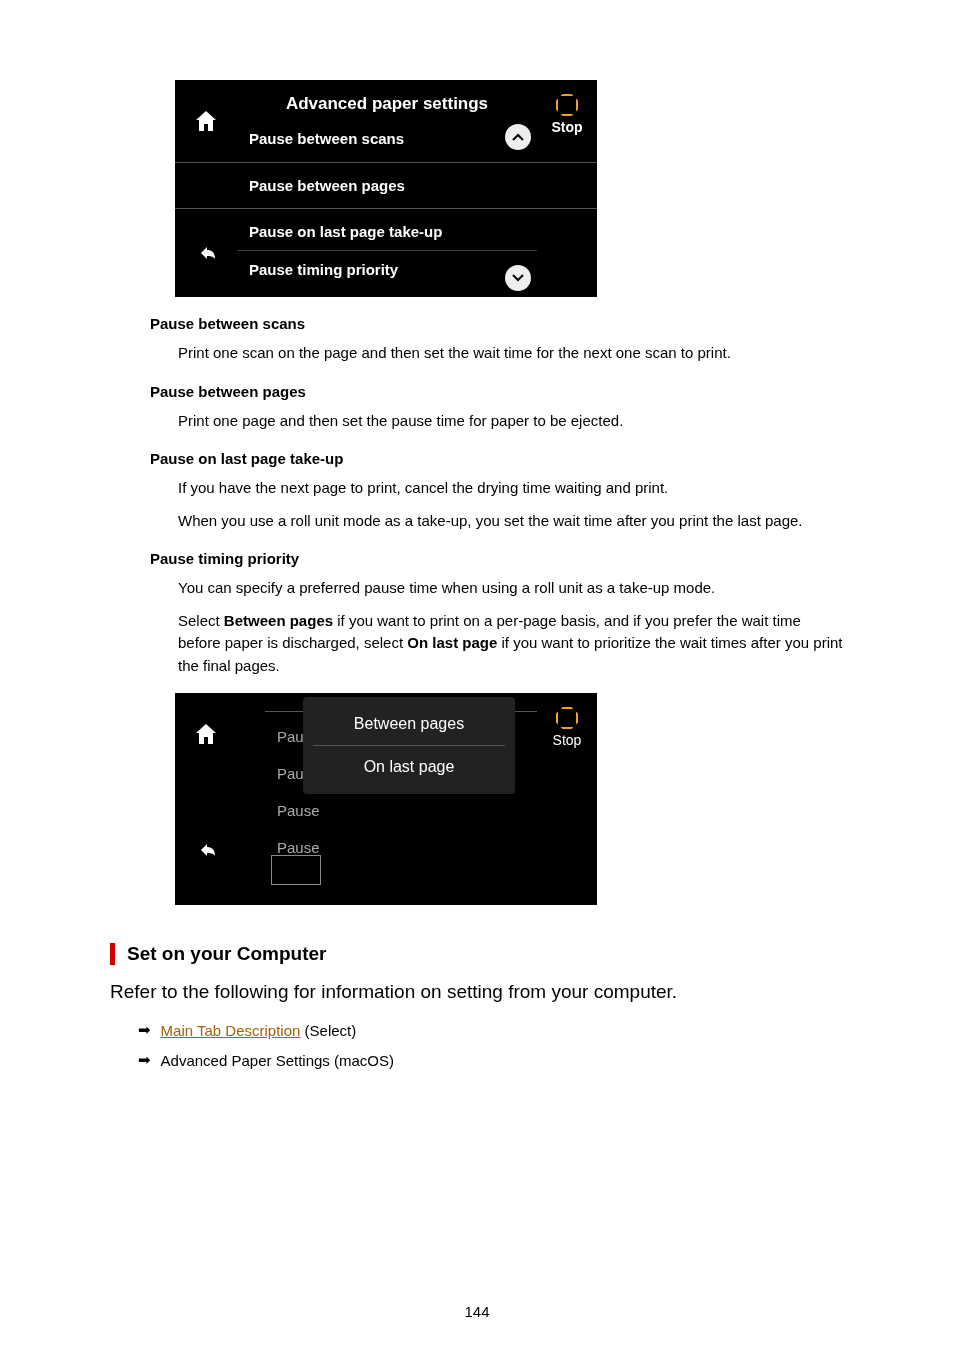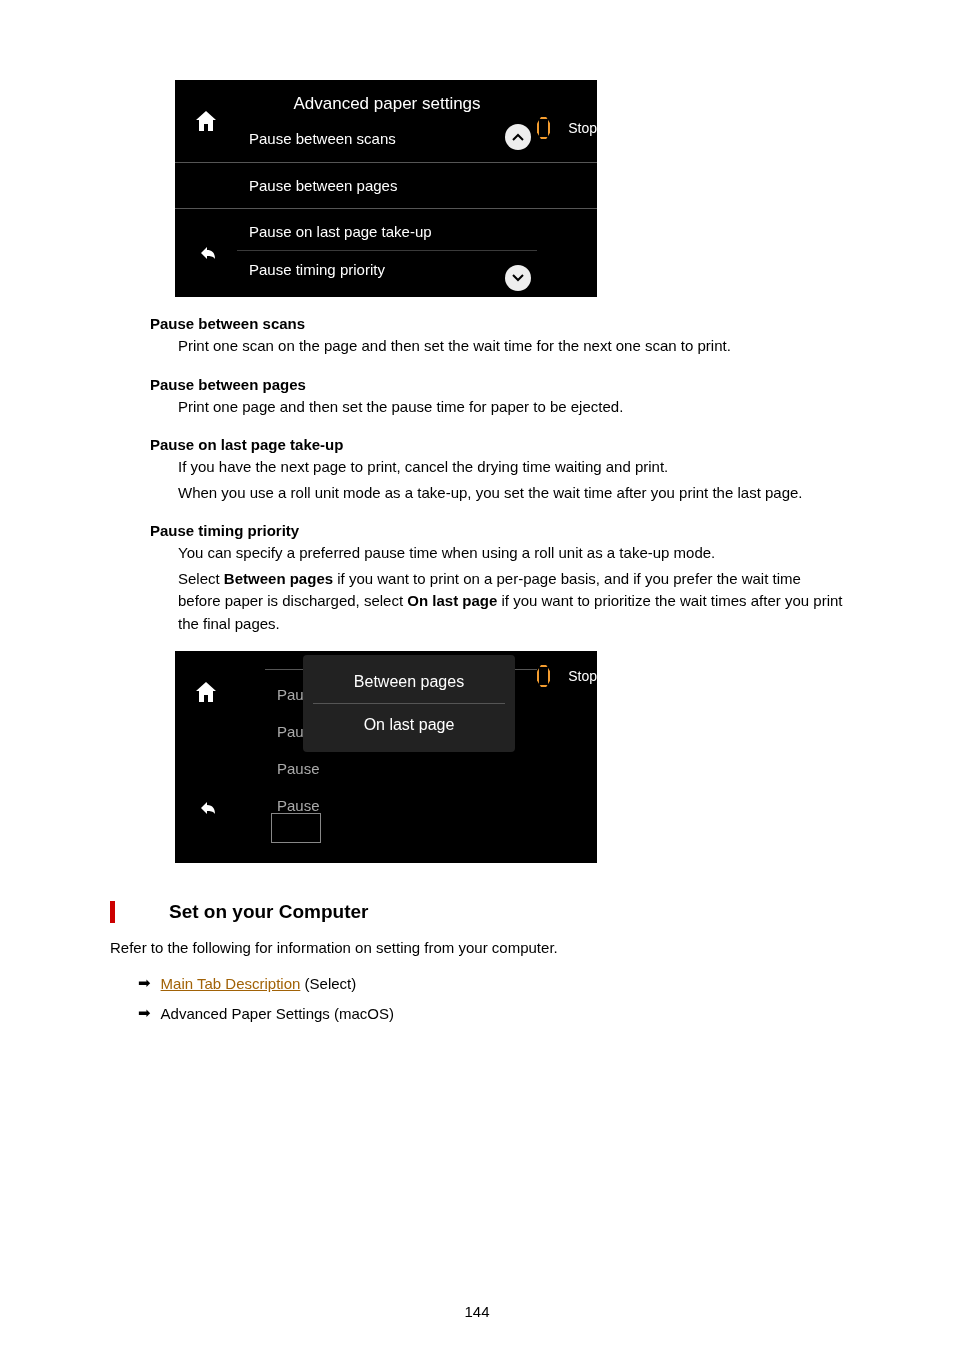--- a/index.html
+++ b/index.html
@@ -15,41 +15,42 @@
     padding: 80px 110px 40px 110px;
     box-sizing: border-box;
     position: relative;
   }
   .printer-panel {
     margin-left: 65px;
     width: 422px;
     background: #000;
     color: #fff;
     position: relative;
+    font-weight: bold;
   }
   .panel-row { display:flex; }
   .panel-side {
     width: 62px;
     display:flex;
     align-items:center;
     justify-content:center;
   }
   .panel-main {
     flex:1;
     position:relative;
     padding: 4px 0;
   }
   .panel-stop {
     width:60px;
     display:flex;
-    flex-direction:row;
+    flex-direction:column;
     align-items:center;
     justify-content:flex-start;
     padding-top:14px;
-    gap:18px;
+    gap:3px;
   }
   .octagon {
     width:22px; height:22px;
     border:2px solid #f39c2f;
     box-sizing:border-box;
     clip-path: polygon(30% 0, 70% 0, 100% 30%, 100% 70%, 70% 100%, 30% 100%, 0 70%, 0 30%);
     position:relative;
   }
   .octagon::after{
     content:"";
@@ -122,30 +123,30 @@
     bottom:20px;
     width:48px;
     height:28px;
     border:1px solid #888;
   }
   .popup-panel .panel-stop{ position:absolute; right:0; top:0; }
   .popup-panel .home-wrap{ position:absolute; left:0; top:0; width:62px; height:82px; display:flex; align-items:center; justify-content:center;}
   .popup-panel .back-wrap{ position:absolute; left:0; bottom:0; width:62px; height:110px; display:flex; align-items:center; justify-content:center;}
   .dl { margin-left:40px; }
   .dt { font-weight:bold; font-size:15px; margin-top:18px; }
-  .dd { margin-left:28px; margin-top:3px; line-height:1.5; font-size:15px; }
+  .dd { margin-left:28px; margin-top:10px; line-height:1.5; font-size:15px; }
   .section-head{
     display:flex;
     align-items:center;
     margin-top:38px;
     margin-bottom:16px;
   }
   .redbar{ width:5px; height:22px; background:#c00; margin-right:12px;}
-  .section-title{ font-weight:bold; font-size:19px;margin-left:42px; }
-  .body-text{ font-size:15px; margin:10px 0 18px 0; }
+  .section-title{ font-weight:bold; font-size:19px; }
+  .body-text{ font-size:19px; margin:10px 0 18px 0; }
   .bullet-list{ list-style:none; padding:0; margin:0 0 0 28px;}
   .bullet-list li{ display:flex; align-items:center; gap:10px; margin:12px 0; font-size:15px;}
   .bullet-arrow{ color:#000; font-size:15px;}
   .link{ color:#a16207; text-decoration:underline; }
   .pagenum{ position:absolute; bottom:30px; width:100%; left:0; text-align:center; font-size:15px;}
   .bold{ font-weight:bold; }
 </style>
 </head>
 <body>
 

